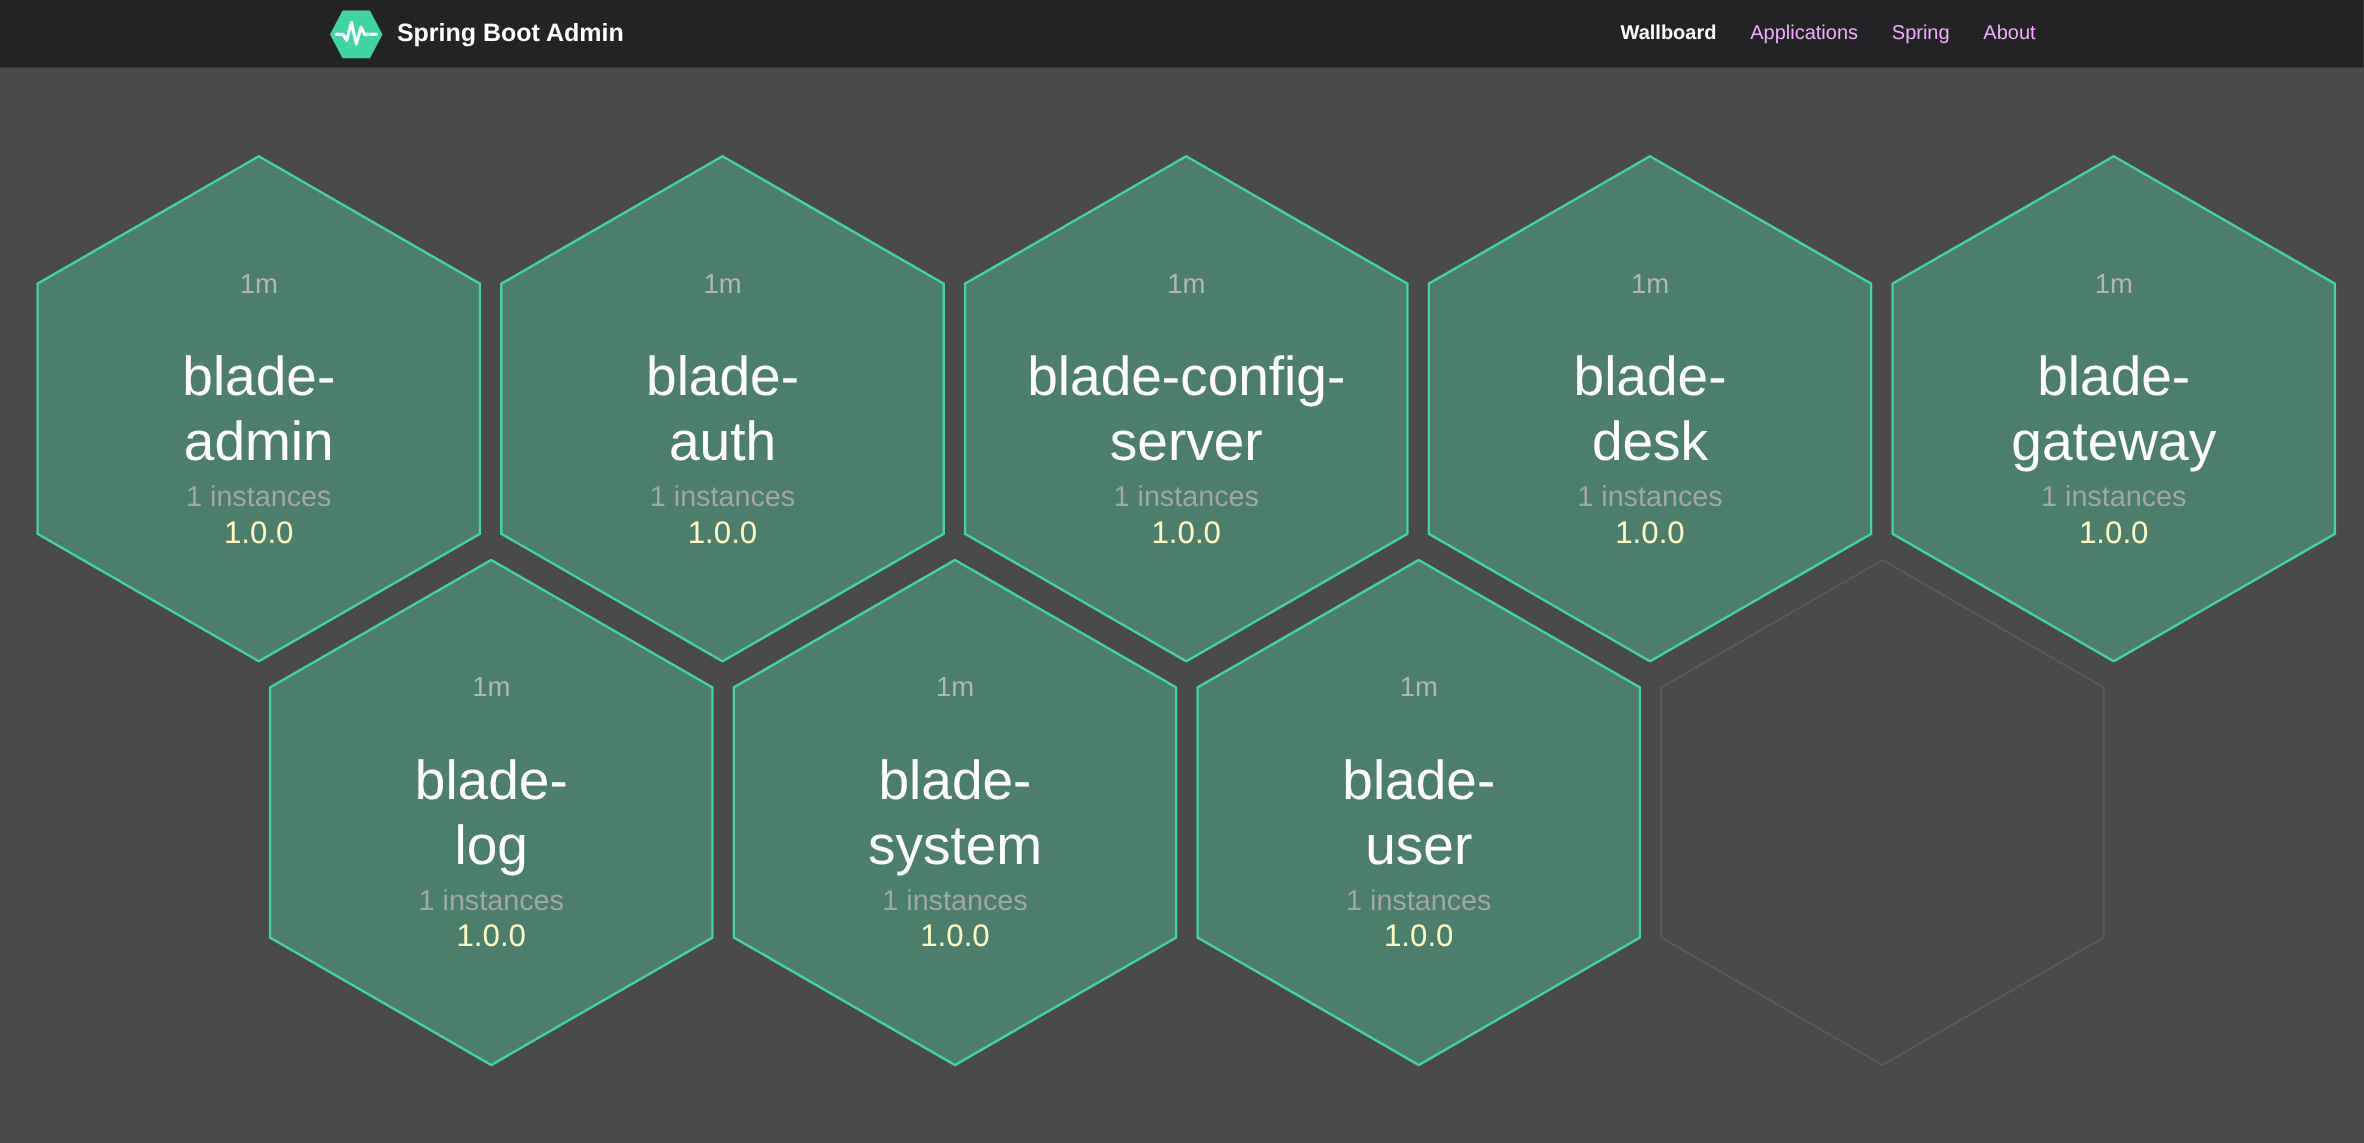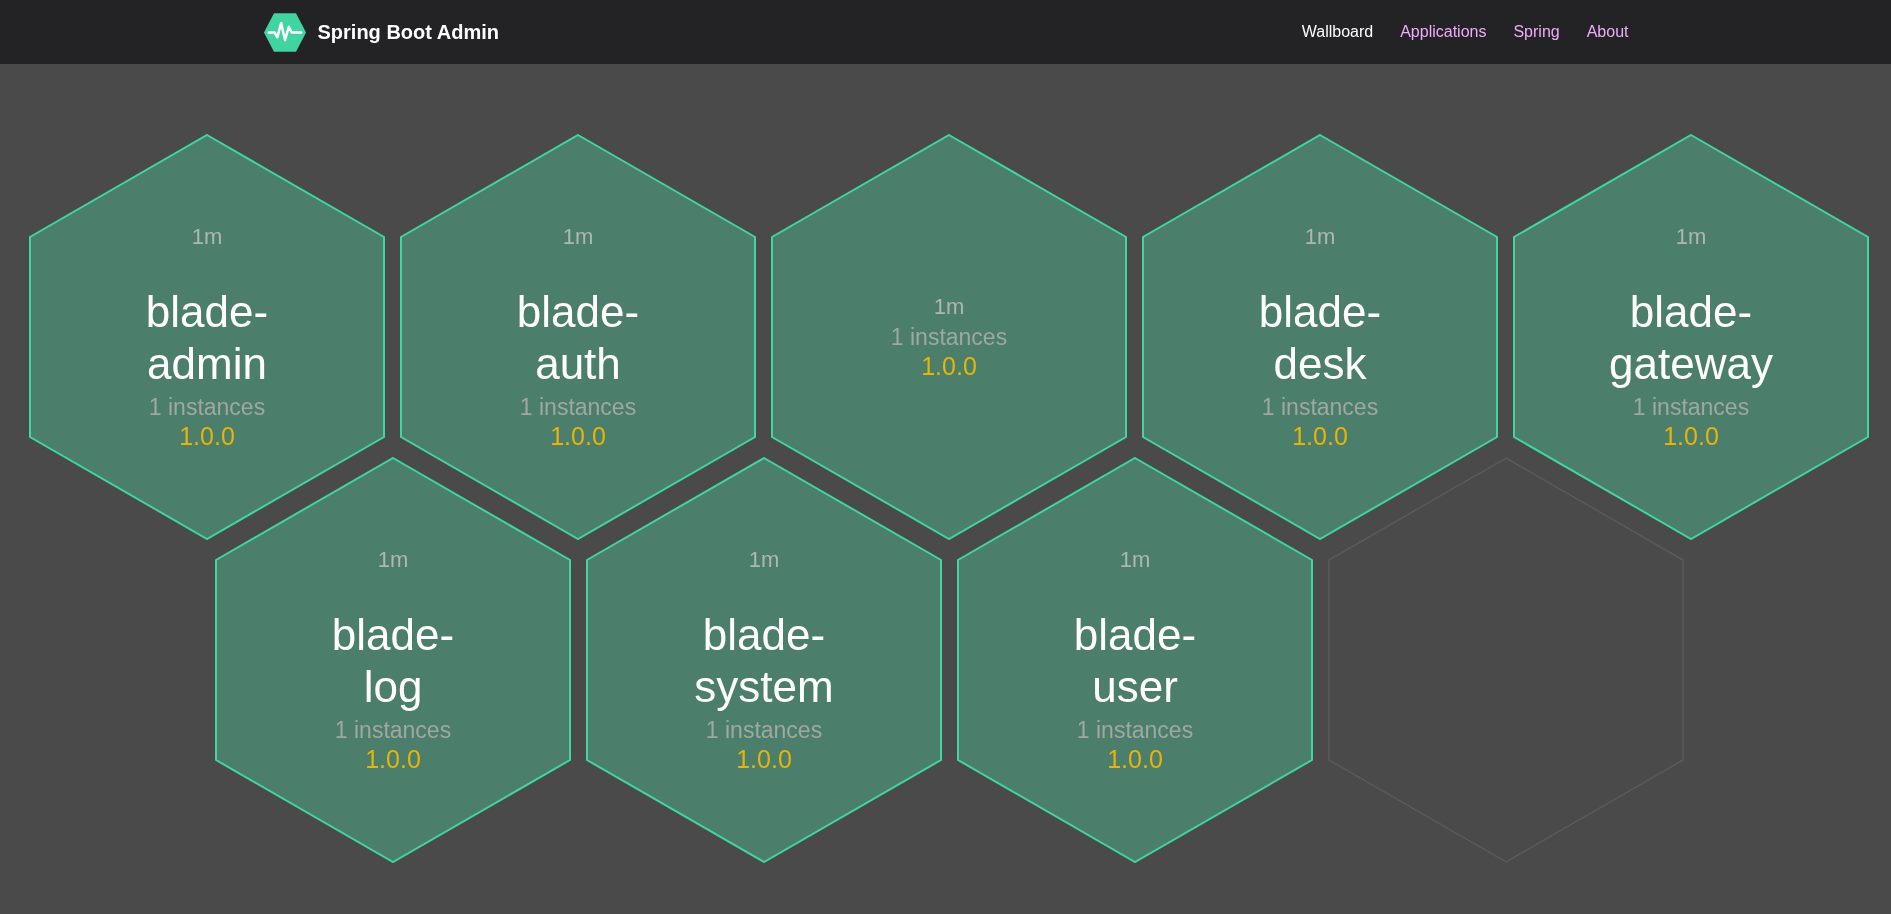--- a/index.html
+++ b/index.html
@@ -5,21 +5,21 @@
   * { box-sizing: border-box; margin: 0; padding: 0; }
   html, body {
     width: 1891px; height: 914px;
     overflow: hidden;
     background: var(--bg, #4a4a4a);
     font-family: "Liberation Sans", "DejaVu Sans", sans-serif;
   }
 
   
   .navbar {
-    height: 64px;
+    height: 54px;
     background: var(--navbar-bg, #232325);
     width: 100%;
   }
   .nav-inner {
     width: 1366px;
     margin: 0 auto;
     height: 100%;
     display: flex;
     align-items: center;
     justify-content: space-between;
@@ -35,21 +35,21 @@
     text-decoration: none;
   }
   .brand svg { display: block; }
   .nav-menu { display: flex; align-items: center; gap: 27px; }
   .nav-link {
     font-size: 16px;
     color: #f0abfc;
     text-decoration: none;
     cursor: pointer;
   }
-  .nav-link.active { color: #ffffff; font-weight: 400; }
+  .nav-link.active { color: #ffffff; font-weight: 700; }
 
   
   .wallboard {
     position: relative;
     width: 100%;
     height: 861px;
   }
   .hex {
     position: absolute;
     width: 356px;
@@ -98,21 +98,21 @@
   .instances {
     margin-top: 4px;
     font-size: 23px;
     line-height: 27px;
     color: #9fa8a2;
   }
   .version {
     margin-top: 0;
     font-size: 25px;
     line-height: 30px;
-    color: #eab308;
+    color: #fef9c3;
   }
 </style>
 </head>
 <body>
 
 <header class="navbar">
   <div class="nav-inner">
     <a class="brand">
       <span>
         <svg width="44" height="41" viewBox="0 0 46 42">
@@ -155,20 +155,22 @@
       <div class="instances">1 instances</div>
       <div class="version">1.0.0</div>
     </div>
   </div>
     <div class="hex" style="left: 771px; top: 70px;">
     <svg class="hex-shape" viewBox="0 0 356 406" preserveAspectRatio="none">
       <polygon points="178,1 355,103 355,303 178,405 1,303 1,103"></polygon>
     </svg>
     <div class="hex-content">
       <div class="uptime">1m</div>
+      <div class="app-name">blade-config-
+server</div>
       <div class="instances">1 instances</div>
       <div class="version">1.0.0</div>
     </div>
   </div>
     <div class="hex" style="left: 1142px; top: 70px;">
     <svg class="hex-shape" viewBox="0 0 356 406" preserveAspectRatio="none">
       <polygon points="178,1 355,103 355,303 178,405 1,303 1,103"></polygon>
     </svg>
     <div class="hex-content">
       <div class="uptime">1m</div>

